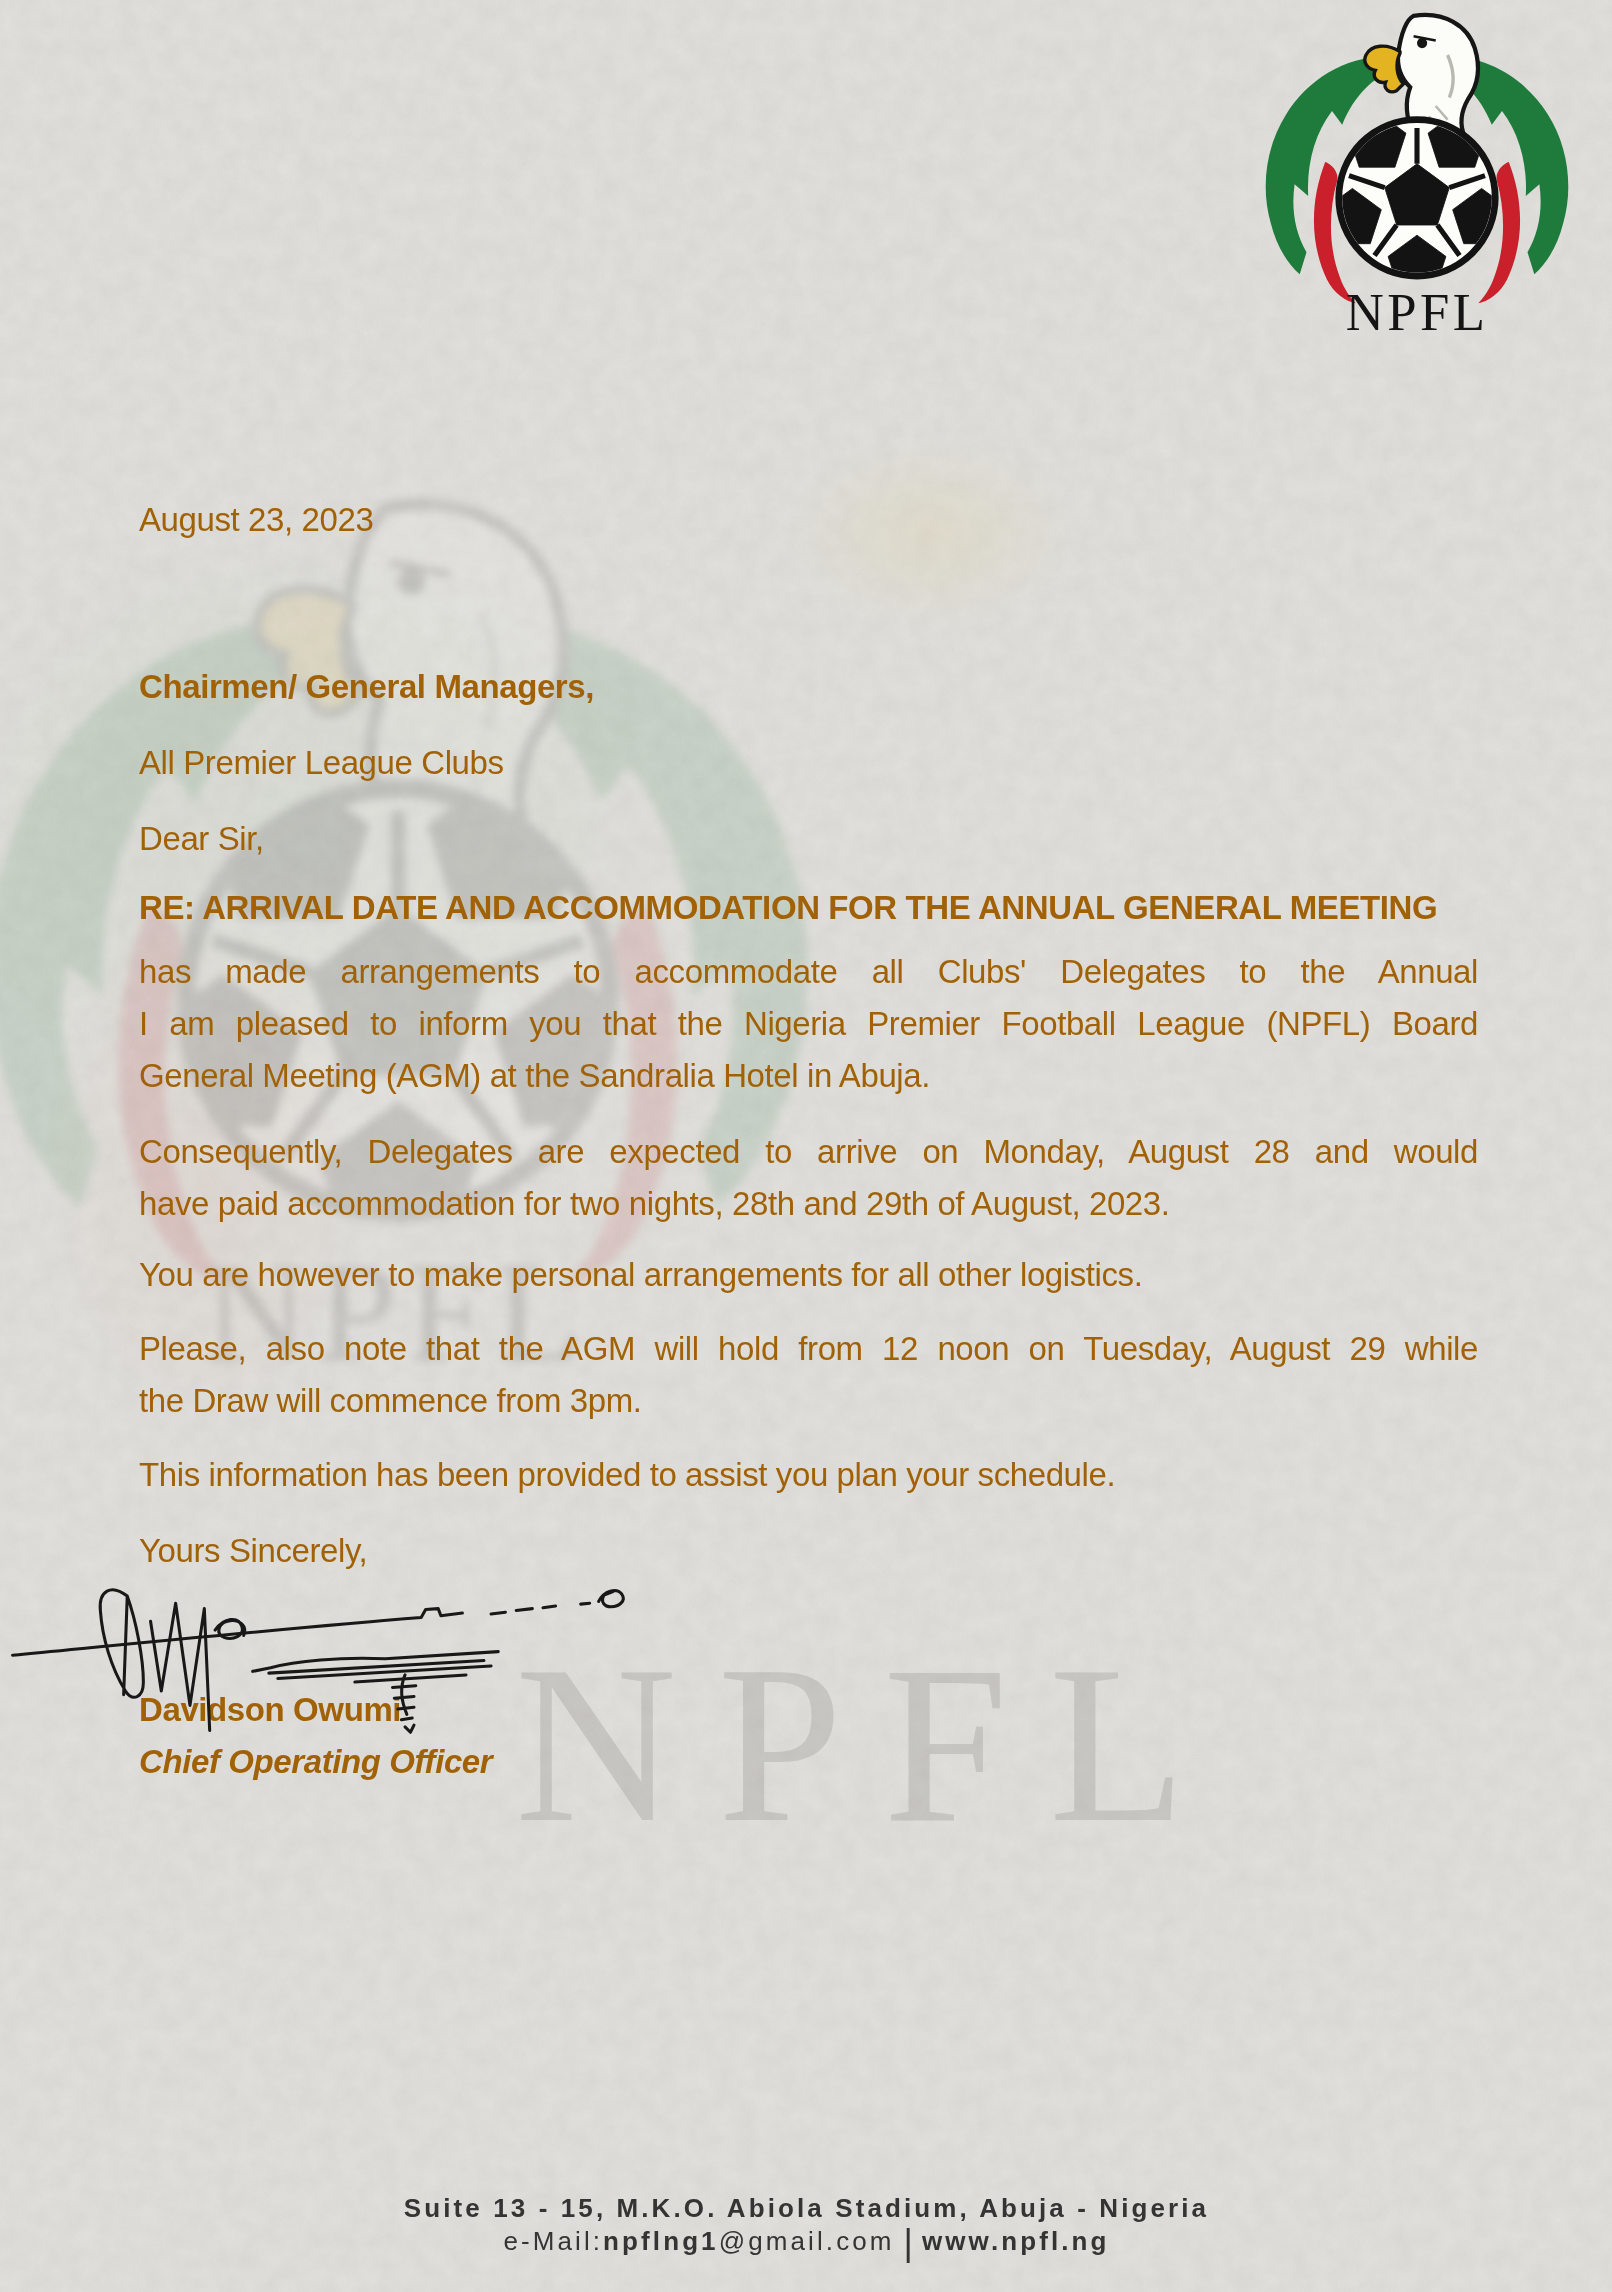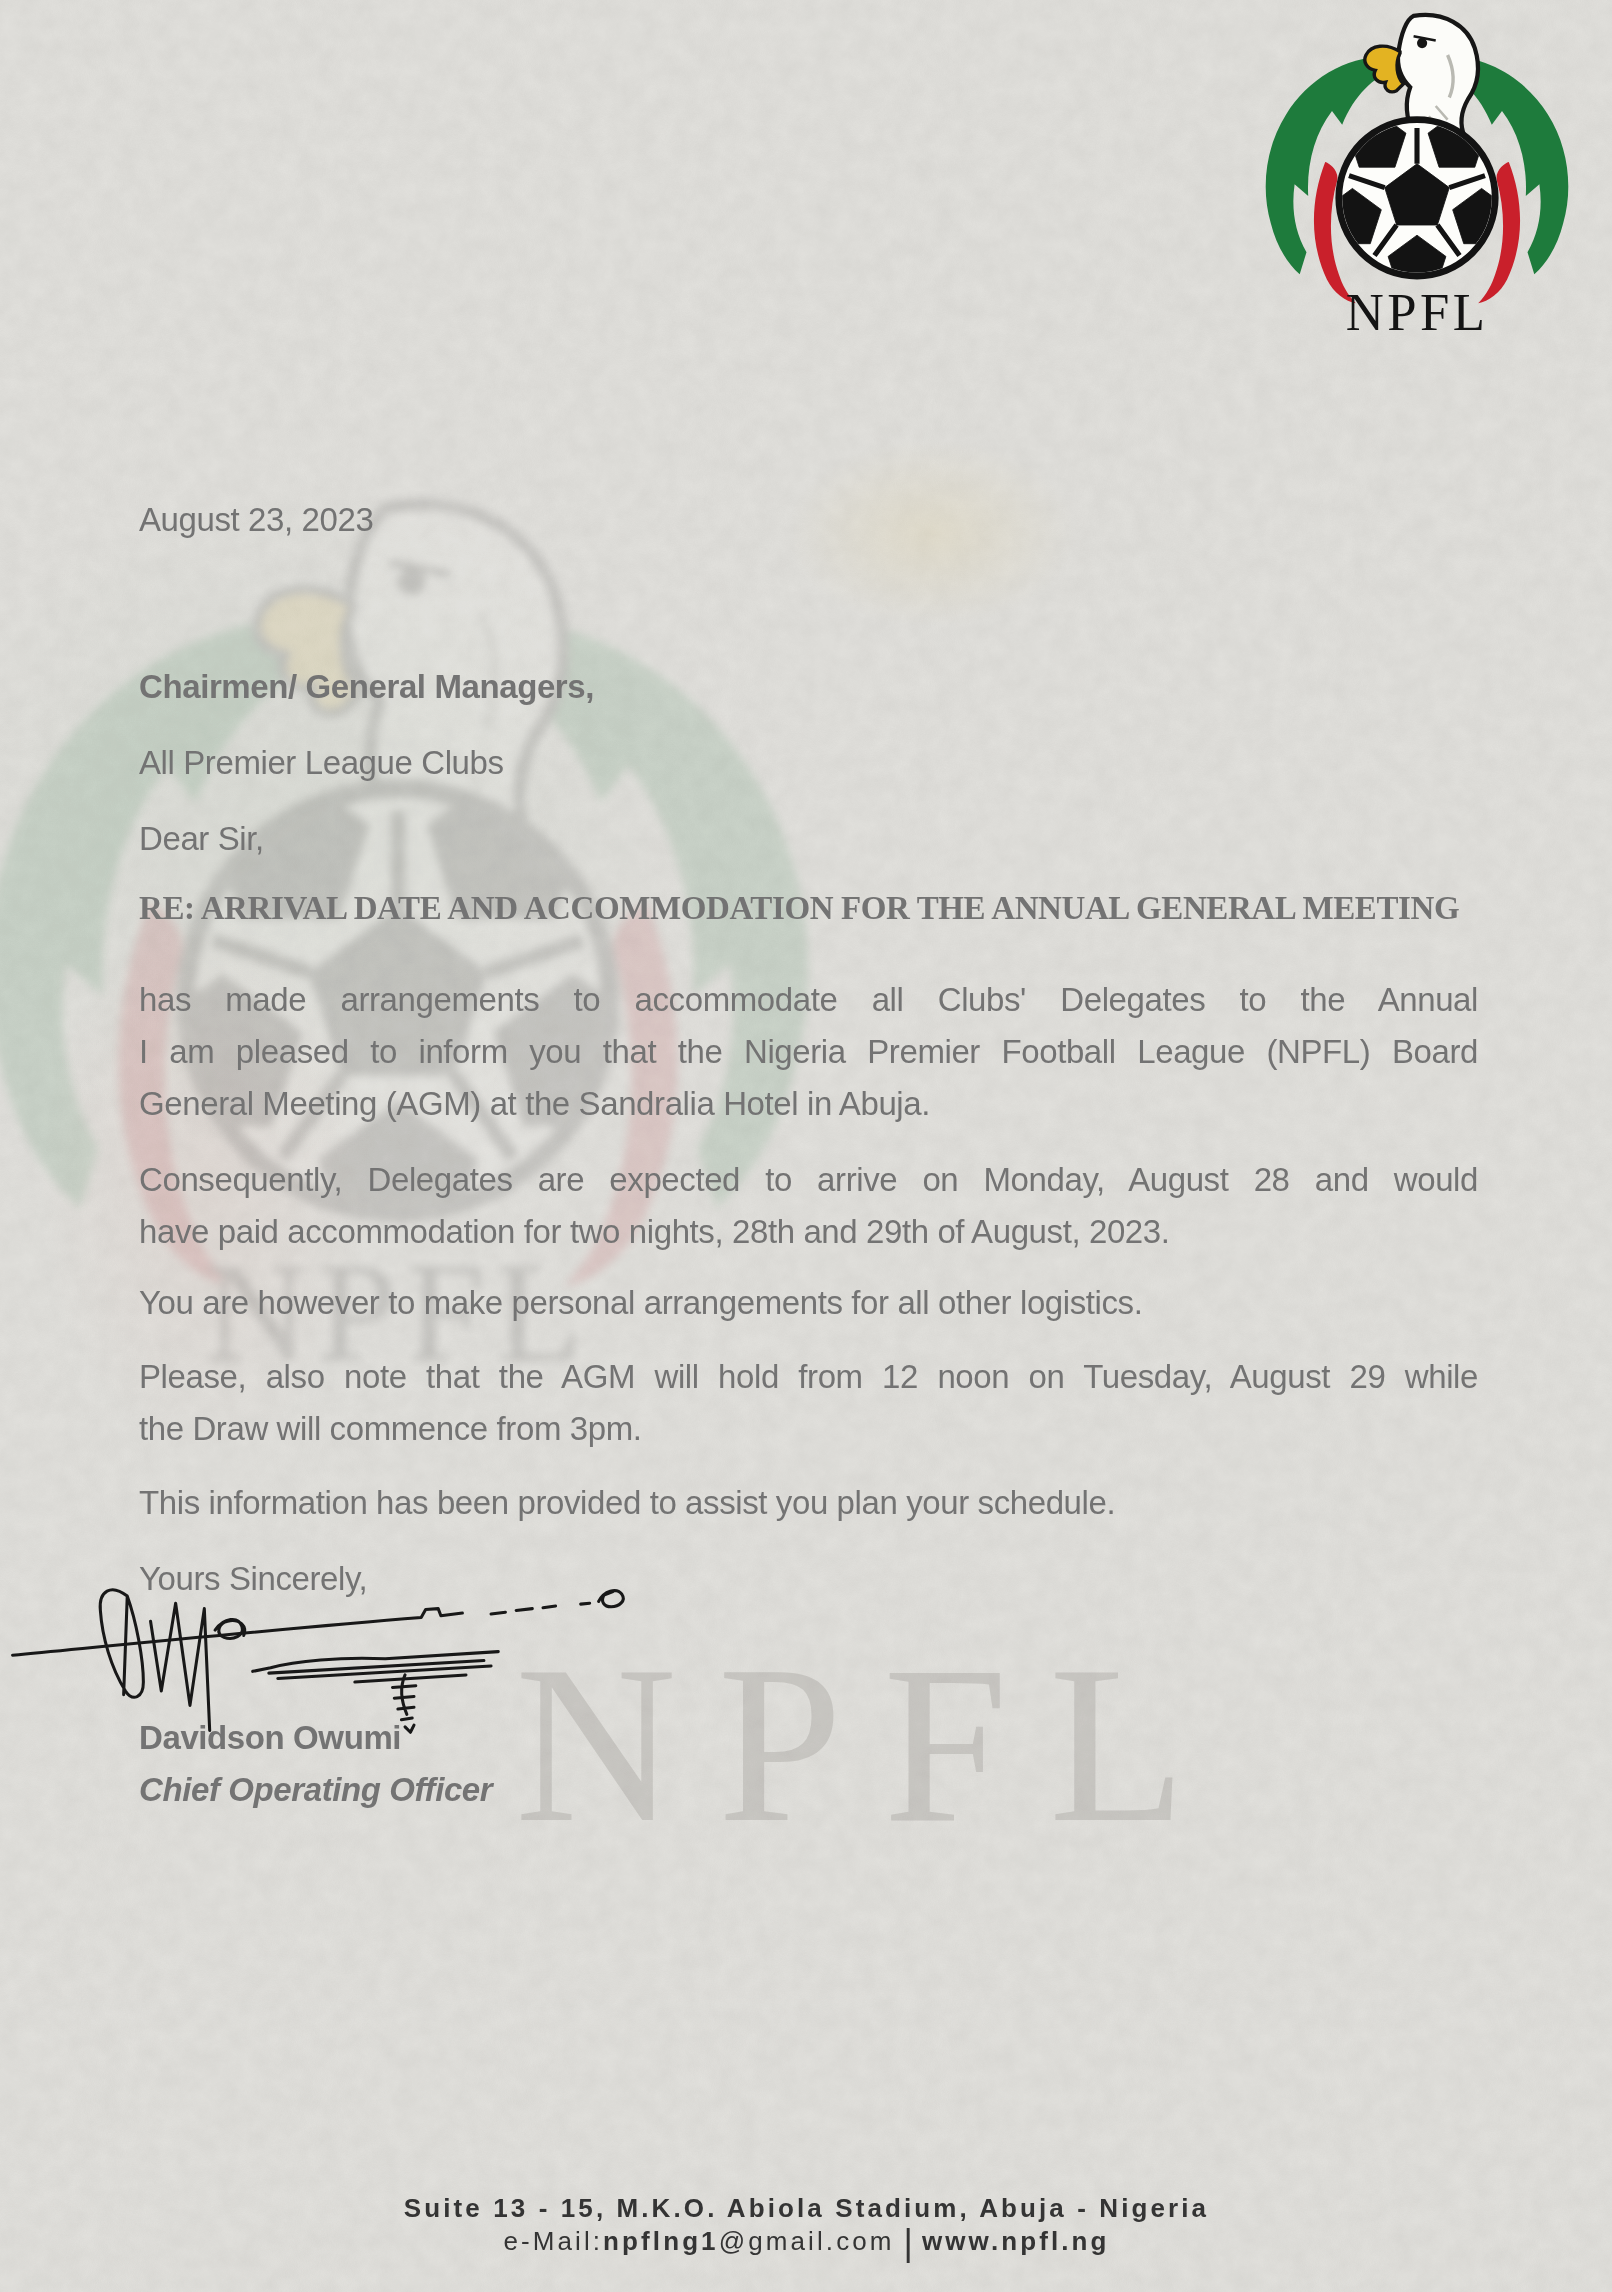--- a/index.html
+++ b/index.html
@@ -16,27 +16,27 @@
   .wm-logo{position:absolute;left:-63px;top:475px;width:922px;height:922px;z-index:1;
     opacity:0.12;filter:blur(4.5px) saturate(0.85);pointer-events:none;}
   .wm-text{position:absolute;left:515px;top:1632px;z-index:1;pointer-events:none;
     font-family:"Liberation Serif","DejaVu Serif",serif;font-size:224px;line-height:224px;
     letter-spacing:41px;color:rgba(110,107,100,0.20);white-space:nowrap;}
 
   
   .logo-svg{position:absolute;left:1247px;top:3.6px;width:340px;height:340px;z-index:2;}
 
   
-  .content{position:absolute;left:139px;top:0;width:1339px;z-index:2;color:#737373;
+  .content{position:absolute;left:139px;top:0;width:1339px;z-index:2;color:#a16207;
     font-size:33px;line-height:52px;letter-spacing:-0.4px;}
   .date{margin:494px 0 115px 0;}
   .r1{font-weight:bold;margin:0 0 24px 0;}
   .r2{margin:0 0 24px 0;}
   .salutation{margin:0 0 17px 0;}
-  .subject{font-weight:bold;white-space:nowrap;margin:0 0 40px 0;font-family:Liberation Serif, serif;}
+  .subject{font-weight:bold;white-space:nowrap;margin:0 0 12px 0;}
   .para{margin:0 0 24px 0;}
   .para.g28{margin-bottom:19px;}
   .para.g25{margin-bottom:22.4px;margin-top:8px;}
   .para.g24{margin-bottom:21.5px;}
   .jline{text-align:justify;text-align-last:justify;}
   .lline{text-align:left;}
   .closing{margin:0 0 107px 0;}
   .signame{font-weight:bold;}
   .sigtitle{font-weight:bold;font-style:italic;}
 

